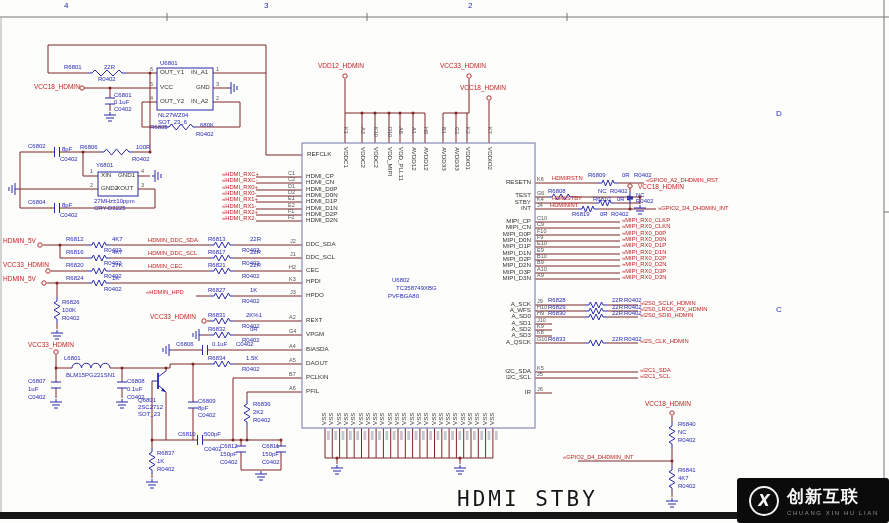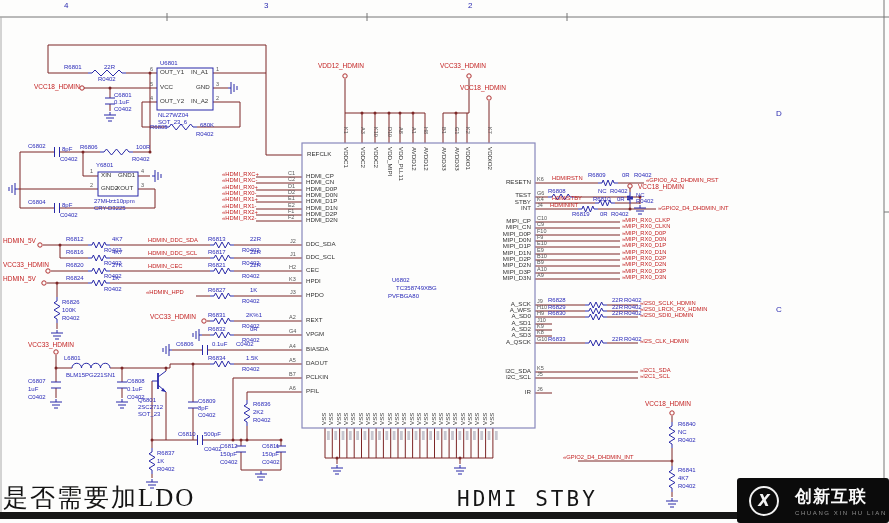--- a/index.html
+++ b/index.html
@@ -19,21 +19,21 @@
   .title-cn{position:absolute;left:3px;top:481px;z-index:3;color:#151515;font-size:25px;
             font-family:"Liberation Serif","DejaVu Serif",serif;letter-spacing:2px;}
   .title-en{position:absolute;left:457px;top:487px;z-index:3;color:#151515;font-size:21px;
             font-family:"DejaVu Sans Mono","Liberation Mono",monospace;letter-spacing:3px;}
   .bottombar{position:absolute;left:0;top:512px;width:889px;height:7px;background:#161616;z-index:4;}
   .watermark{position:absolute;left:737px;top:478px;width:152px;height:45px;background:#0b0b0b;
              border-radius:3px;display:flex;align-items:center;z-index:5;}
   .wm-icon{width:26px;height:26px;border:2.5px solid #f2f2f2;border-radius:50%;margin-left:12px;
            flex:0 0 auto;display:flex;align-items:center;justify-content:center;color:#f2f2f2;
            font-weight:bold;font-style:italic;font-size:15px;font-family:"DejaVu Sans",sans-serif;}
-  .wm-text{margin-left:16px;}
+  .wm-text{margin-left:8px;}
   .wm-brand{color:#fafafa;font-size:17px;font-weight:bold;letter-spacing:1px;
             font-family:"DejaVu Sans",sans-serif;}
   .wm-sub{color:#8f8f8f;font-size:6px;letter-spacing:1.6px;margin-top:2px;
           font-family:"Liberation Sans",sans-serif;}
 </style>
 </head>
 <body>
 
 <div id="stage">
   <svg id="art" width="889" height="523">
@@ -748,21 +748,20 @@
       <span class="lbl t-pin rotU" style="left: 430.5px; top: 425px;">VSS</span>
       <span class="lbl t-pin rotU" style="left: 437.8px; top: 425px;">VSS</span>
       <span class="lbl t-pin rotU" style="left: 445.1px; top: 425px;">VSS</span>
       <span class="lbl t-pin rotU" style="left: 452.4px; top: 425px;">VSS</span>
       <span class="lbl t-pin rotU" style="left: 459.7px; top: 425px;">VSS</span>
       <span class="lbl t-pin rotU" style="left: 467px; top: 425px;">VSS</span>
       <span class="lbl t-pin rotU" style="left: 474.3px; top: 425px;">VSS</span>
       <span class="lbl t-pin rotU" style="left: 481.6px; top: 425px;">VSS</span>
       <span class="lbl t-pin rotU" style="left: 488.9px; top: 425px;">VSS</span>
     </div>
-  <div class="title-cn">是否需要加LDO</div>
   <div class="title-en">HDMI STBY</div>
   <div class="bottombar"></div>
   <div class="watermark">
     <div class="wm-icon">
       <span>X</span>
     </div>
     <div class="wm-text">
       <div class="wm-brand">创新互联</div>
       <div class="wm-sub">CHUANG XIN HU LIAN</div>
     </div>

